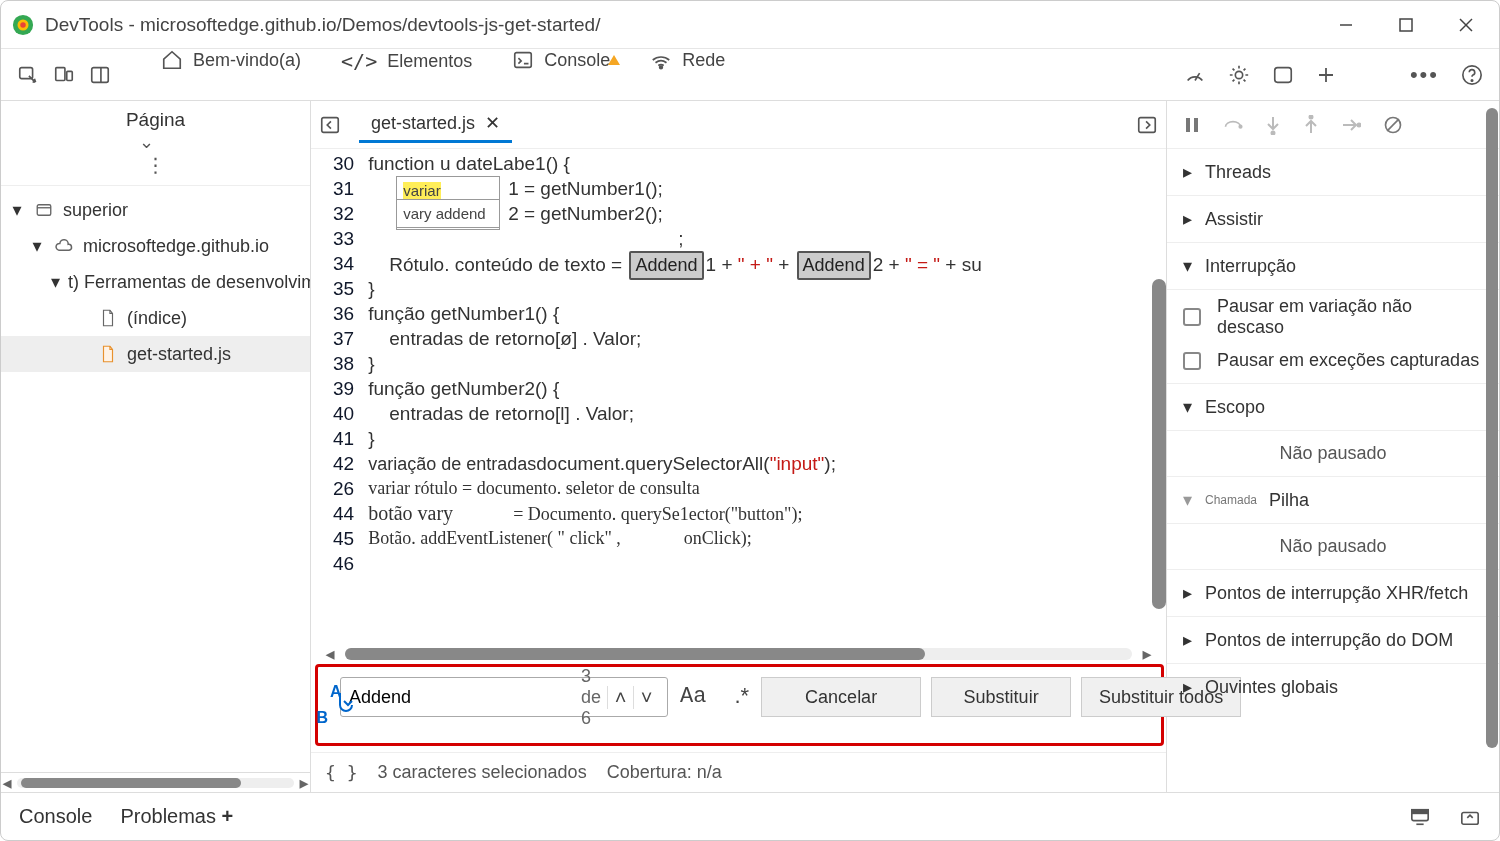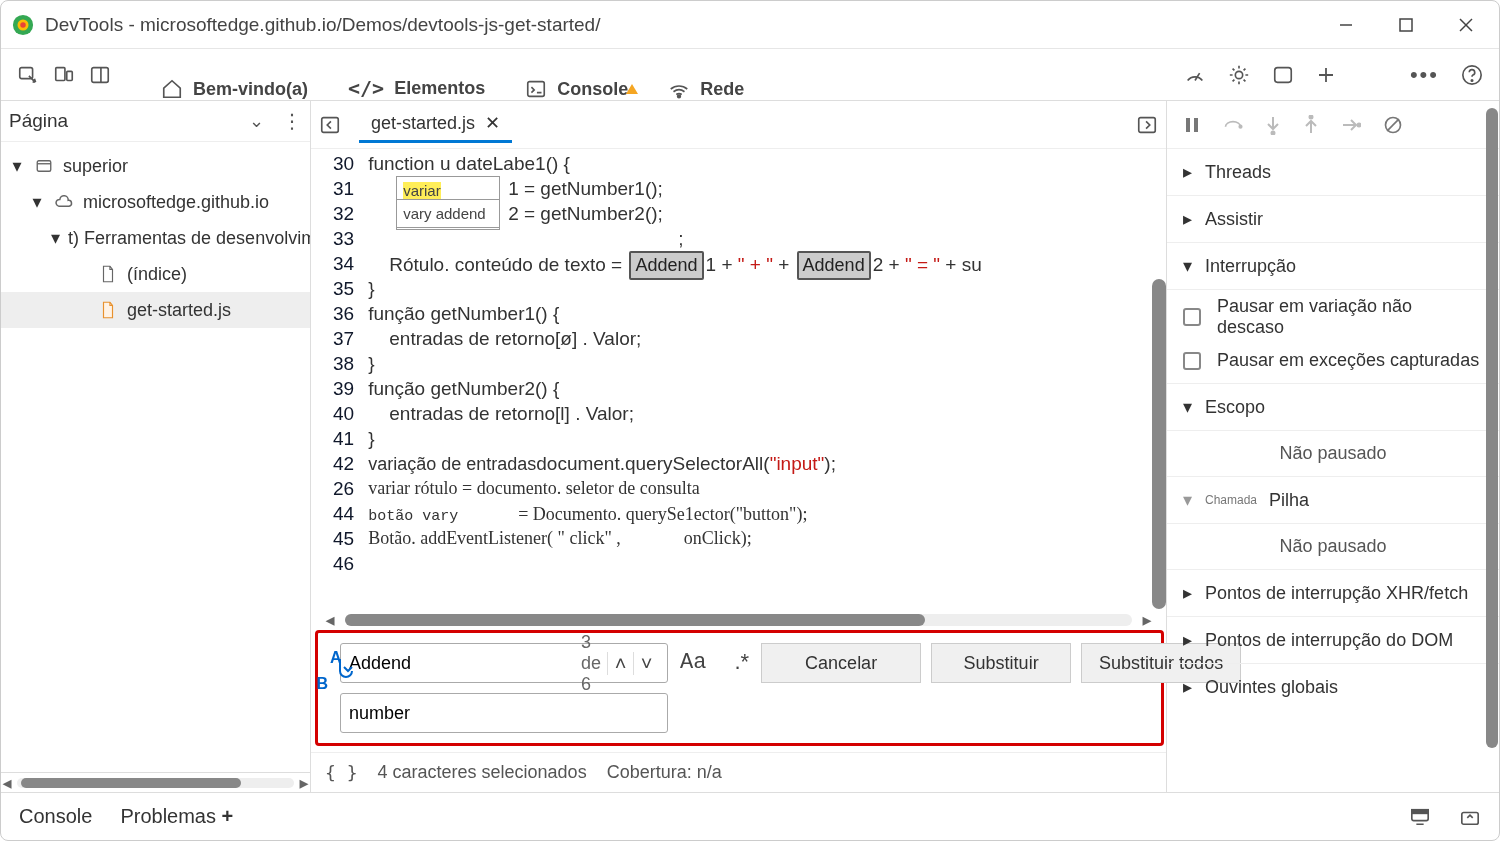--- a/index.html
+++ b/index.html
@@ -4,29 +4,29 @@
 <style>
 * { box-sizing: border-box; margin: 0; padding: 0; font-family: "Segoe UI", sans-serif; }
 body { width: 1500px; height: 841px; background: #fff; display: flex; flex-direction: column; overflow: hidden; font-size: 18px; color: #333; border: 1px solid #ccc; border-radius: 8px;}
 .titlebar { display: flex; align-items: center; height: 48px; padding: 0 10px; border-bottom: 1px solid #e6e6e6; }
 .titlebar .favicon { width:24px; height:24px; margin-right:10px; display:inline-flex; align-items:center; justify-content:center; font-size:20px;}
 .titlebar .title { flex:1; font-size: 19px; color:#444;}
 .winbtns { display:flex; gap:30px; margin-right:8px;}
 .winbtn { width:30px; height:30px; display:flex; align-items:center; justify-content:center; color:#444;}
 .tabbar { display:flex; align-items:center; height:52px; border-bottom:1px solid #ddd; gap:0; padding-left:6px;}
 .tabbar .docking { display:flex; gap:14px; padding:0 10px;}
-.tabbar .tabs { display:flex; align-items:flex-end; flex:1; height:100%; margin-left:20px;font-weight:bold;}
+.tabbar .tabs { display:flex; align-items:flex-start; flex:1; height:100%; margin-left:20px;}
 .tab { display:flex; align-items:center; gap:10px; padding:0 20px; color:#444; position:relative; cursor:pointer;}
 .tab.active::after { content:""; position:absolute; bottom:0; left:0; right:0; height:4px; background:#0078d4;}
 .badge-warn { position:absolute; right:10px; bottom:6px; width:0;height:0;border-left:6px solid transparent;border-right:6px solid transparent;border-bottom:10px solid #f5a623;}
 .rightactions { display:flex; gap:22px; padding:0 16px; align-items:center;}
 .main { flex:1; display:flex; min-height:0;}
 
 .leftpanel { width:310px; border-right:1px solid #ddd; display:flex; flex-direction:column; min-height:0;}
-.leftheader { display:flex; align-items:center; padding:8px 8px; border-bottom:1px solid #eee;}
+.leftheader { display:flex; align-items:center; padding:8px 8px; border-bottom:1px solid #eee;flex-direction:column;}
 .leftheader .label { flex:1; font-size:19px;}
 .tree { flex:1; overflow:auto; padding-top:6px;}
 .treerow { display:flex; align-items:center; height:36px; gap:8px; padding-left:8px; white-space:nowrap;}
 .treerow.sel { background:#eee;}
 .treerow .tw { width:16px; text-align:center;}
 .treerow .ic { width:22px; display:inline-flex; justify-content:center;}
 .leftscroll { height:20px; border-top:1px solid #ddd; display:flex; align-items:center;}
 .scrollthumb-h { height:10px; background:#888; border-radius:5px;}
 
 .editor { flex:1; display:flex; flex-direction:column; min-width:0; border-right:1px solid #ddd;}
@@ -303,21 +303,21 @@
         <div class="codeline">    <span>Rótulo. conteúdo de texto = </span><span class="addbox">Addend</span><span>1 + </span><span class="str">" + "</span><span> + </span><span class="addbox">Addend</span><span>2 + </span><span class="str">" = "</span><span> + su</span></div>
         <div class="codeline">}</div>
         <div class="codeline">função getNumber1() {</div>
         <div class="codeline">    entradas de retorno[ø] . Valor;</div>
         <div class="codeline">}</div>
         <div class="codeline">função getNumber2() {</div>
         <div class="codeline">    entradas de retorno[l] . Valor;</div>
         <div class="codeline">}</div>
         <div class="codeline"><span style="font-family:Liberation Sans, sans-serif;font-size:18px">variação de entradas</span><span>document.querySelectorAll(</span><span class="str">"input"</span><span>);</span></div>
         <div class="codeline" style="font-family:'Segoe UI';font-size:18px">variar rótulo = documento. seletor de consulta</div>
-        <div class="codeline"><span style="font-family:Liberation Mono, monospace;font-size:15px">botão vary</span><span style="display:inline-block;width:60px"></span><span style="font-family:'Segoe UI';font-size:18px">= Documento. querySe1ector("button");</span></div>
+        <div class="codeline"><span style="font-family:Liberation Serif, serif;font-size:20px">botão vary</span><span style="display:inline-block;width:60px"></span><span style="font-family:'Segoe UI';font-size:18px">= Documento. querySe1ector("button");</span></div>
         <div class="codeline" style="font-family:'Segoe UI';font-size:18px">Botão. addEventListener( " click" ,              onClick);</div>
         <div class="codeline"></div>
 
         <div class="hintbox" style="top:27px;left:28px;width:104px"><span class="yellowhl">variar addend</span></div>
         <div class="hintbox" style="top:50px;left:28px;width:104px">vary addend</div>
 
         <div class="edscrollv"></div>
       </div>
     </div>
 
@@ -340,40 +340,37 @@
       </div>
       <div class="frfields">
         <div class="frrow">
           <input value="Addend" style="">
           <span class="frcount">3 de 6</span>
           <div class="frnav">
             <span>˄</span>
             <span>˅</span>
           </div>
         </div>
-        <div class="frrow">
-          <input value="number" style="">
-        </div>
       </div>
       <div class="fropts">
         <span style="font-family:Liberation Mono, monospace">Aa</span>
         <span>.*</span>
       </div>
       <div class="frbtns">
         <div class="frbtn">Cancelar</div>
         <div class="frbtn-row">
           <div class="frbtn" style="min-width:140px">Substituir</div>
           <div class="frbtn" style="min-width:160px">Substituir todos</div>
         </div>
       </div>
     </div>
 
     <div class="edstatus">
       <span style="font-family:monospace">{ }</span>
-      <span>4 caracteres selecionados</span>
+      <span>3 caracteres selecionados</span>
       <span>Cobertura: n/a</span>
     </div>
   </div>
 
   <div class="rightpanel" style="position:relative">
     <div class="dbgtoolbar">
       <span>
           <svg width="18" height="18" viewBox="0 0 18 18">
             <rect x="3" y="2" width="4" height="14" fill="#777"></rect>
             <rect x="11" y="2" width="4" height="14" fill="#777"></rect>

